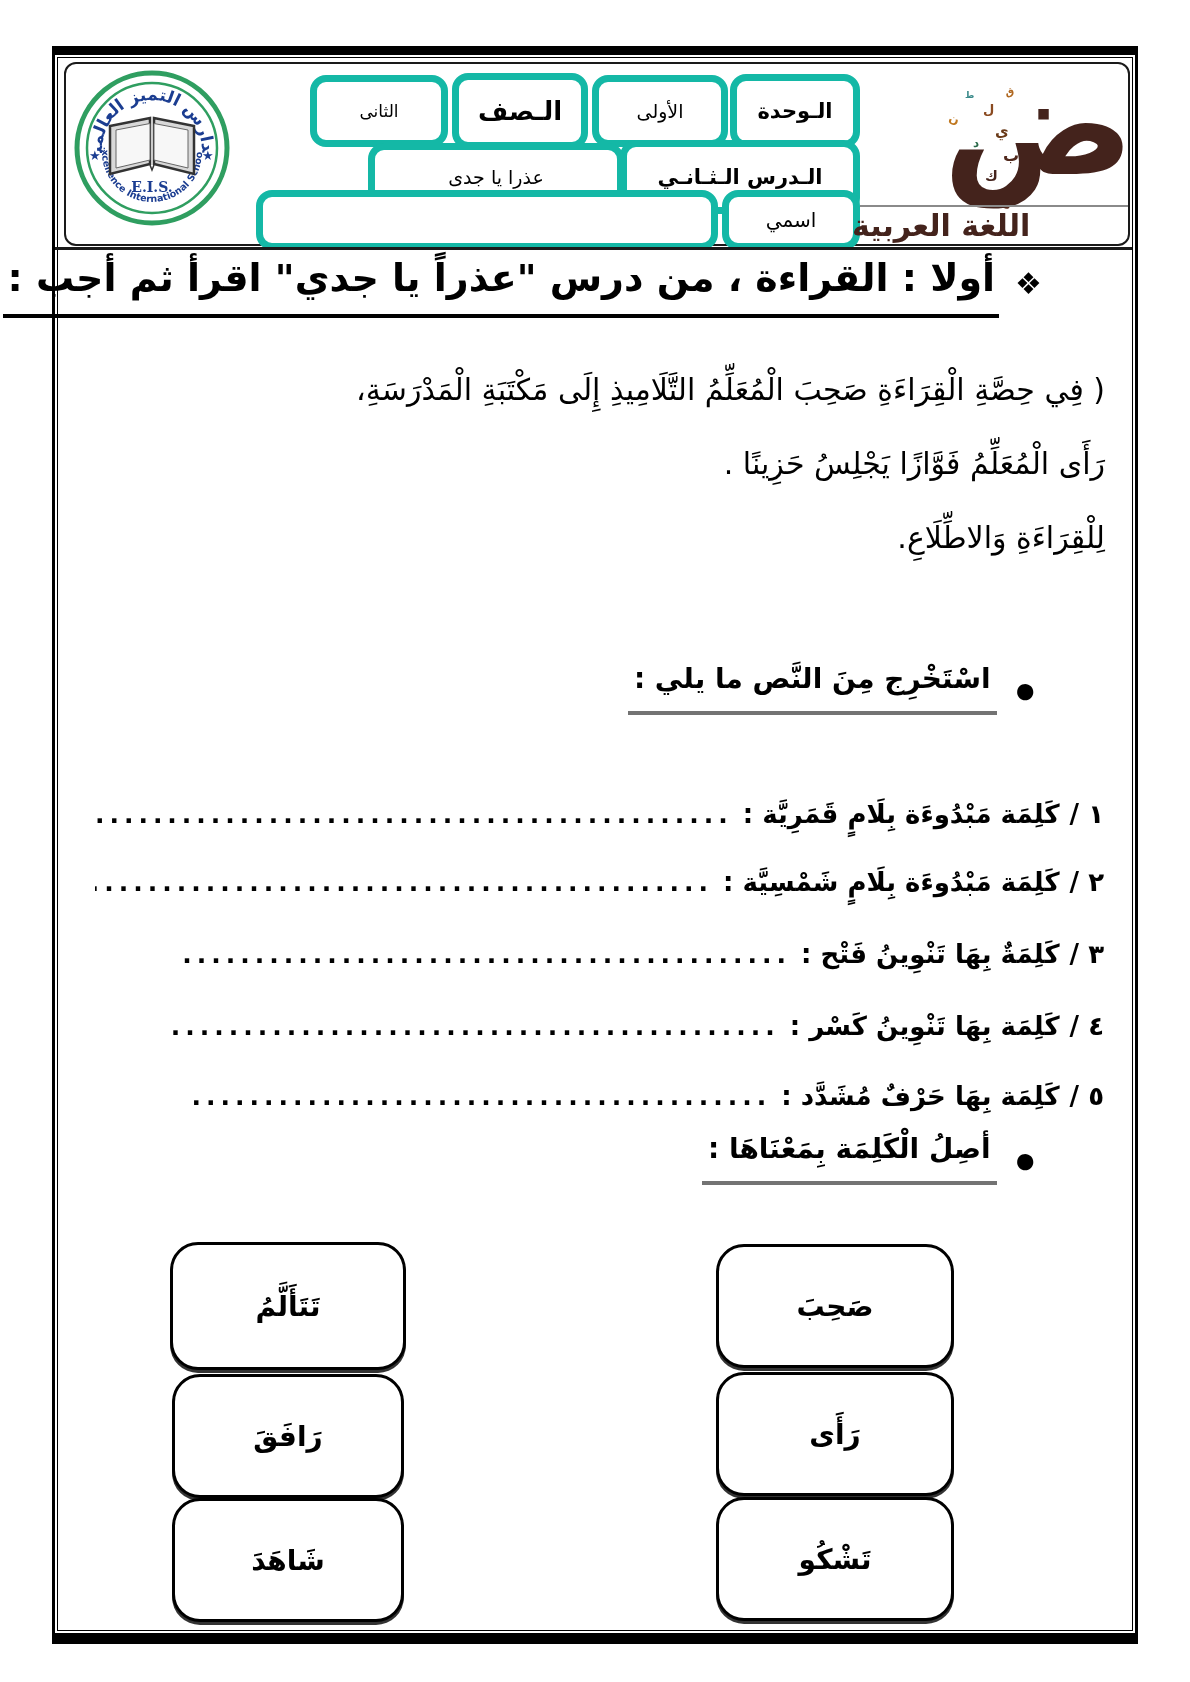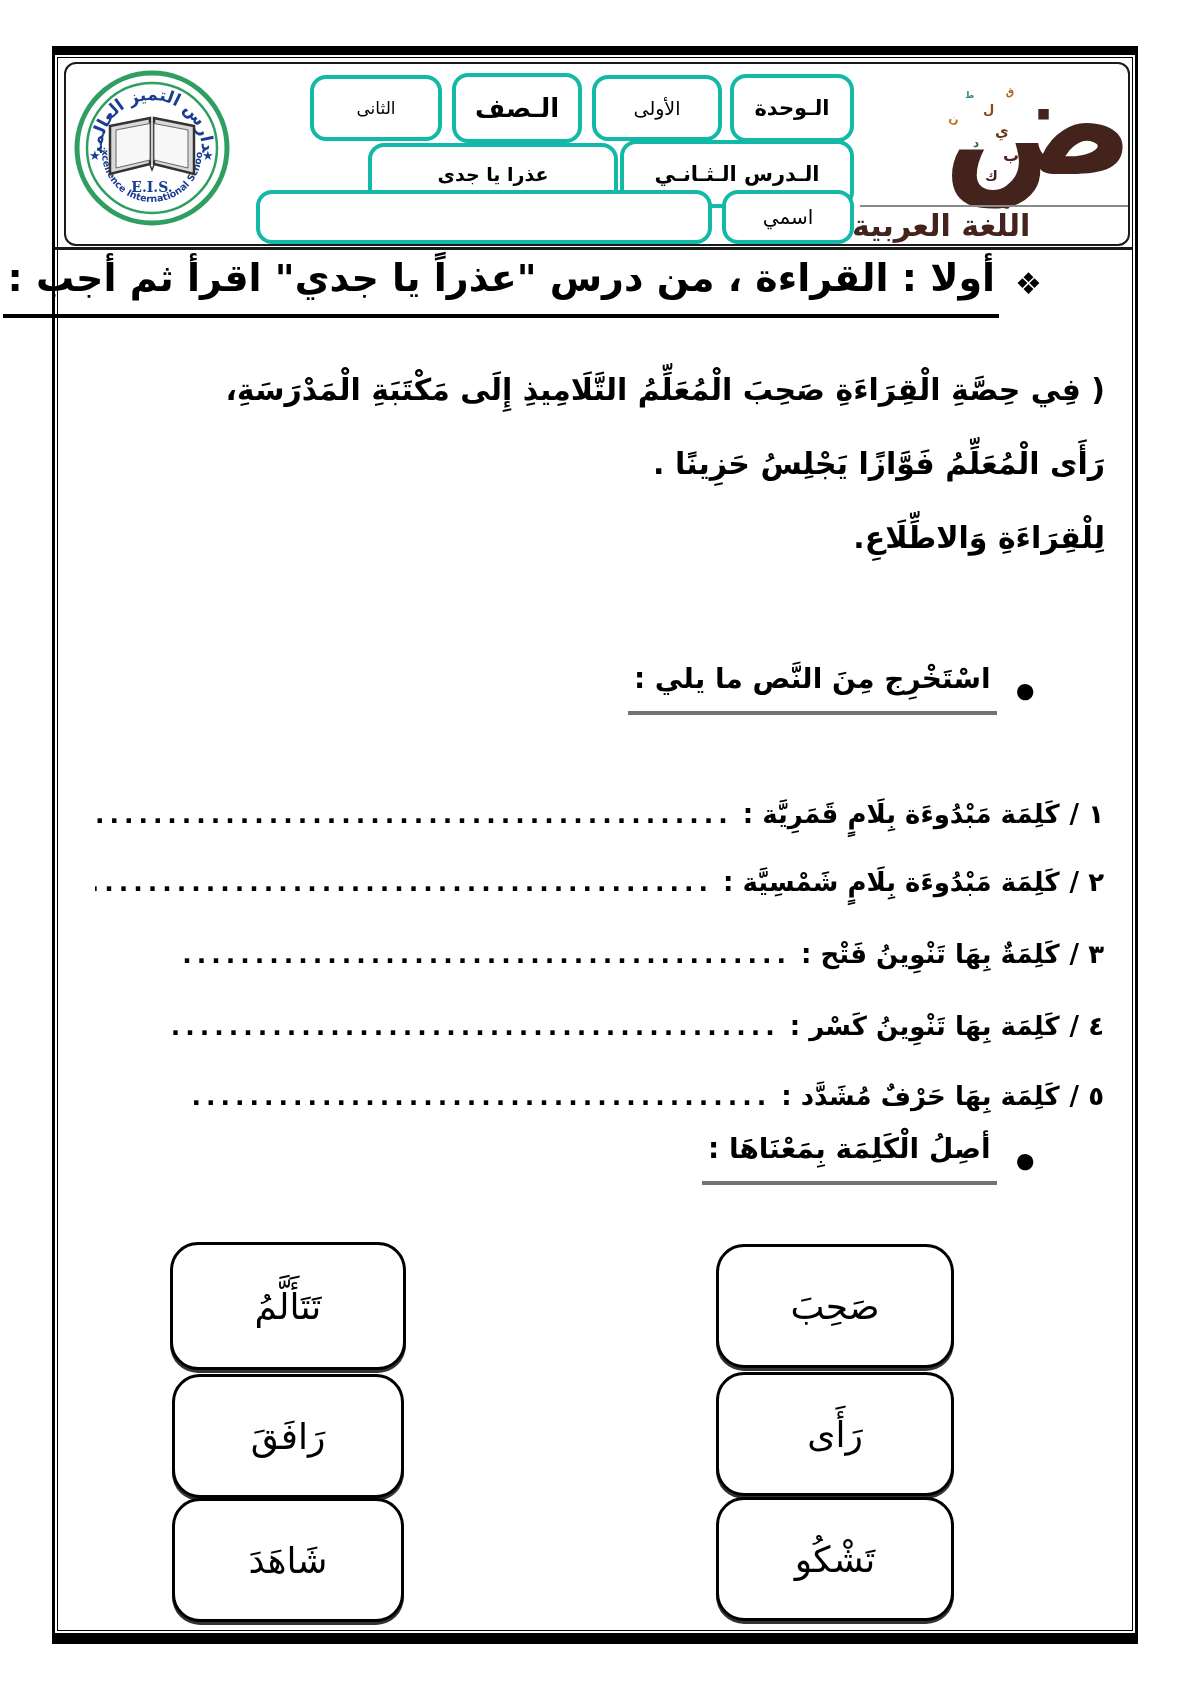--- a/index.html
+++ b/index.html
@@ -7,27 +7,27 @@
        font-family:"DejaVu Sans",sans-serif;color:#000;overflow:hidden}
   .abs{position:absolute}
 
   
   .frame{left:52px;top:46px;width:1080px;height:1578px;border:solid #000;border-width:9px 3px 11px 3px}
   .frame::before{content:"";position:absolute;inset:2px;border:1px solid #000}
 
   
   .header-box{left:64px;top:62px;width:1062px;height:180px;border:2px solid #1a1a1a;border-radius:12px;background:#fff}
   .divider{left:55px;top:247px;width:1077px;height:3px;background:#1a1a1a}
-  .hbox{border:4px solid #14b8a6;border-radius:16px;display:flex;align-items:center;justify-content:center;background:#fff;direction:rtl}
+  .hbox{border:7px solid #14b8a6;border-radius:16px;display:flex;align-items:center;justify-content:center;background:#fff;direction:rtl}
   .b-unit-label{left:730px;top:74px;width:116px;height:60px;font-size:21px;font-weight:bold;letter-spacing:2px}
   .b-unit-value{left:592px;top:75px;width:122px;height:58px;font-size:19px}
   .b-grade-label{left:452px;top:73px;width:122px;height:62px;font-size:26px;font-weight:bold;letter-spacing:2px}
   .b-grade-value{left:310px;top:75px;width:124px;height:58px;font-size:17px}
   .b-lesson-label{left:620px;top:140px;width:226px;height:60px;font-size:21px;font-weight:bold;letter-spacing:1px}
-  .b-lesson-value{left:368px;top:143px;width:242px;height:54px;font-size:19px;font-weight:bold}
+  .b-lesson-value{left:368px;top:143px;width:242px;height:54px;font-size:19px;font-weight:normal}
   .b-name-label{left:722px;top:190px;width:124px;height:46px;font-size:20px}
   .b-name-value{left:256px;top:190px;width:448px;height:46px}
 
   
   .dhad{right:56px;top:50px;font-size:142px;line-height:150px;font-weight:bold;color:#44231c}
   .subject-line{left:860px;top:205px;width:268px;height:2px;background:#8a8a8a}
   .subject-caption{left:852px;top:208px;width:282px;text-align:left;font-size:30px;font-weight:bold;color:#44231c}
   .scatter{left:855px;top:78px;width:180px;height:140px}
   .scatter span{position:absolute;font-weight:bold}
   .scatter span:nth-of-type(1){left:150px;top:8px;font-size:10px;color:#b06820;transform:rotate(-15deg)}
@@ -45,40 +45,40 @@
 
   
   .logo{left:72px;top:68px}
 
   
   .title-row{right:148px;top:256px;display:flex;direction:rtl;align-items:flex-start;gap:16px}
   .title-marker{font-size:30px;margin-top:10px}
   .title-text{font-size:38px;font-weight:900;padding:0 4px 14px 4px;border-bottom:4px solid #000;white-space:nowrap}
 
   
-  .passage{right:85px;left:95px;top:364px;direction:rtl;text-align:right;font-size:30px;font-weight:bold}
+  .passage{right:85px;left:95px;top:364px;direction:rtl;text-align:right;font-size:30px;font-weight:normal}
   .passage .pline{height:50px;line-height:52px;margin-bottom:24px;white-space:nowrap}
 
   
   .sec-heading{display:flex;direction:rtl;align-items:flex-start;gap:14px;font-weight:900}
   .h1{right:150px;top:662px}
   .h2{right:150px;top:1132px}
   .sec-heading .bullet{font-size:46px;line-height:46px;margin-top:8px}
   .sec-heading .htext{font-size:28px;padding:0 6px 16px 6px;border-bottom:4px solid #737373;white-space:nowrap}
 
   
   .q-row{right:86px;left:95px;height:56px;display:flex;direction:rtl;align-items:center;gap:10px;
          font-size:26px;font-weight:bold;white-space:nowrap;overflow:hidden}
   .q0{top:786px}.q1{top:854px}.q2{top:926px}.q3{top:998px}.q4{top:1068px}
   .q-dots{letter-spacing:5px;font-size:25px;overflow:hidden}
 
   
   .match-box{border:3px solid #000;border-radius:28px;box-shadow:0 3px 0 rgba(0,0,0,.8);
              display:flex;align-items:center;justify-content:center;
-             font-size:36px;font-weight:normal;background:#fff;direction:rtl}
+             font-size:28px;font-weight:bold;background:#fff;direction:rtl}
   .w0{left:716px;top:1244px;width:232px;height:118px}
   .w1{left:716px;top:1372px;width:232px;height:118px}
   .w2{left:716px;top:1497px;width:232px;height:118px}
   .m0{left:170px;top:1242px;width:230px;height:122px}
   .m1{left:172px;top:1374px;width:226px;height:118px}
   .m2{left:172px;top:1498px;width:226px;height:118px}
 </style>
 </head>
 <body>
 

